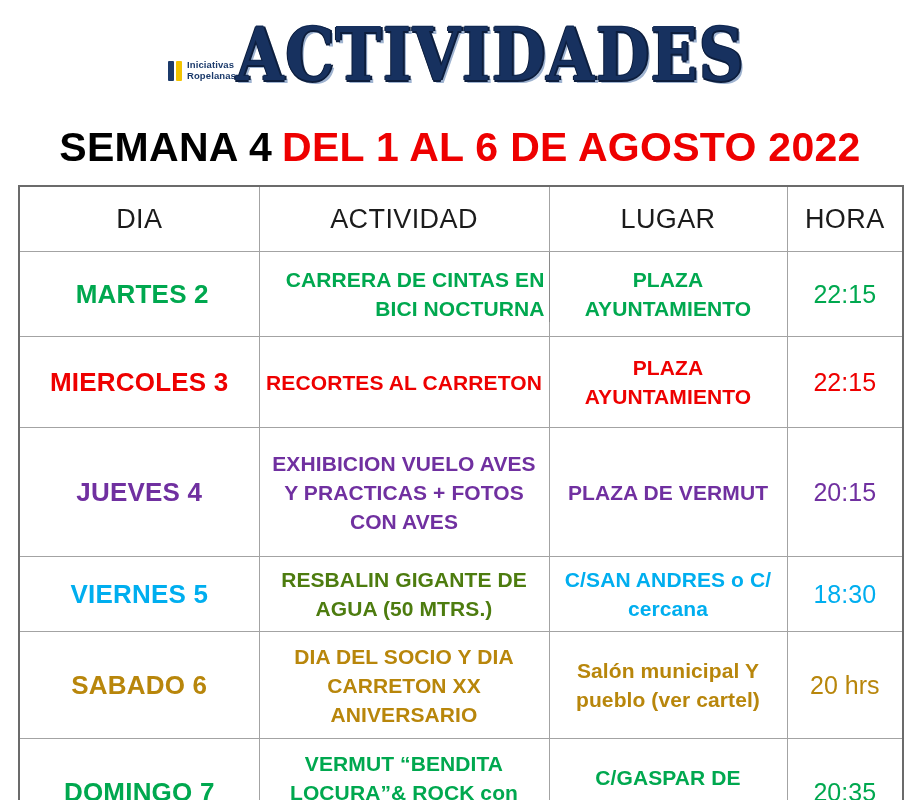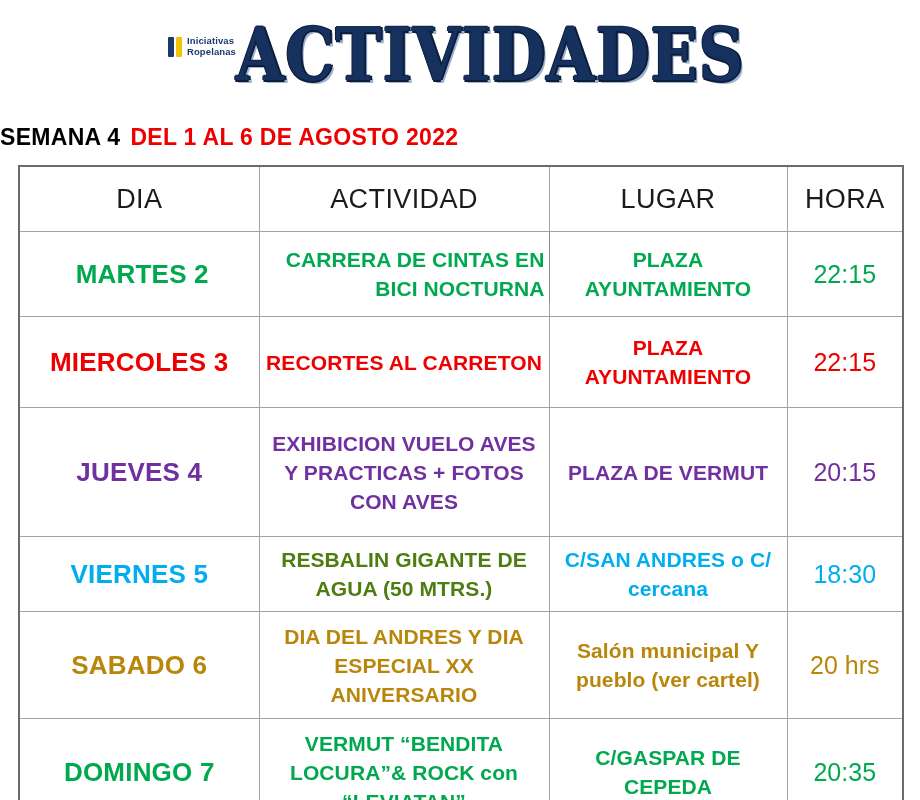--- a/index.html
+++ b/index.html
@@ -24,21 +24,21 @@
   .header {
     position: relative;
     height: 108px;
     display: flex;
     align-items: center;
     justify-content: center;
   }
   .logo {
     position: absolute;
     left: 168px;
-    top: 36px;
+    top: 60px;
     display: flex;
     align-items: center;
     gap: 5px;
   }
   .logo-mark {
     display: flex;
     gap: 2px;
     align-items: flex-end;
   }
   .logo-bar {
@@ -66,21 +66,22 @@
        0 2px 0 #0d1e3d,
        0 -1px 0 #16305c,
        3px 3px 0 #9fb3d0;
     margin-left: 60px;
     transform: scaleY(1.18);
     transform-origin: center;
   }
 
   
   .subtitle {
-    font-size: 23px;
+    text-align: center;
+    font-size: 41px;
     font-weight: bold;
     letter-spacing: .3px;
     margin-top: 16px;
     margin-bottom: 14px;
     white-space: nowrap;
   }
   .subtitle .week { color: #000000; }
   .subtitle .range { color: #ee0000; margin-left: 10px; }
 
   
@@ -216,21 +217,21 @@
           <td class="time" style="color: rgb(112, 48, 160);">20:15</td>
         </tr>
         <tr class="r3">
           <td class="day" style="color: rgb(0, 174, 239);">VIERNES 5</td>
           <td class="act" style="color: #4d7c0f;">RESBALIN GIGANTE DE AGUA (50 MTRS.)</td>
           <td class="place" style="color: rgb(0, 174, 239);">C/SAN ANDRES o C/ cercana</td>
           <td class="time" style="color: rgb(0, 174, 239);">18:30</td>
         </tr>
         <tr class="r4">
           <td class="day" style="color: rgb(184, 134, 11);">SABADO 6</td>
-          <td class="act" style="color: rgb(184, 134, 11);">DIA DEL ANDRES Y DIA ESPECIAL XX ANIVERSARIO</td>
+          <td class="act" style="color: rgb(184, 134, 11);">DIA DEL SOCIO Y DIA CARRETON XX ANIVERSARIO</td>
           <td class="place" style="color: rgb(184, 134, 11);">Salón municipal Y pueblo (ver cartel)</td>
           <td class="time" style="color: rgb(184, 134, 11);">20 hrs</td>
         </tr>
         <tr class="r5">
           <td class="day" style="color: rgb(0, 168, 79);">DOMINGO 7</td>
           <td class="act" style="color: rgb(0, 168, 79);">VERMUT “BENDITA LOCURA”&amp; ROCK con “LEVIATAN”</td>
           <td class="place" style="color: rgb(0, 168, 79);">C/GASPAR DE CEPEDA</td>
           <td class="time" style="color: rgb(0, 168, 79);">20:35</td>
         </tr>
       </tbody>

